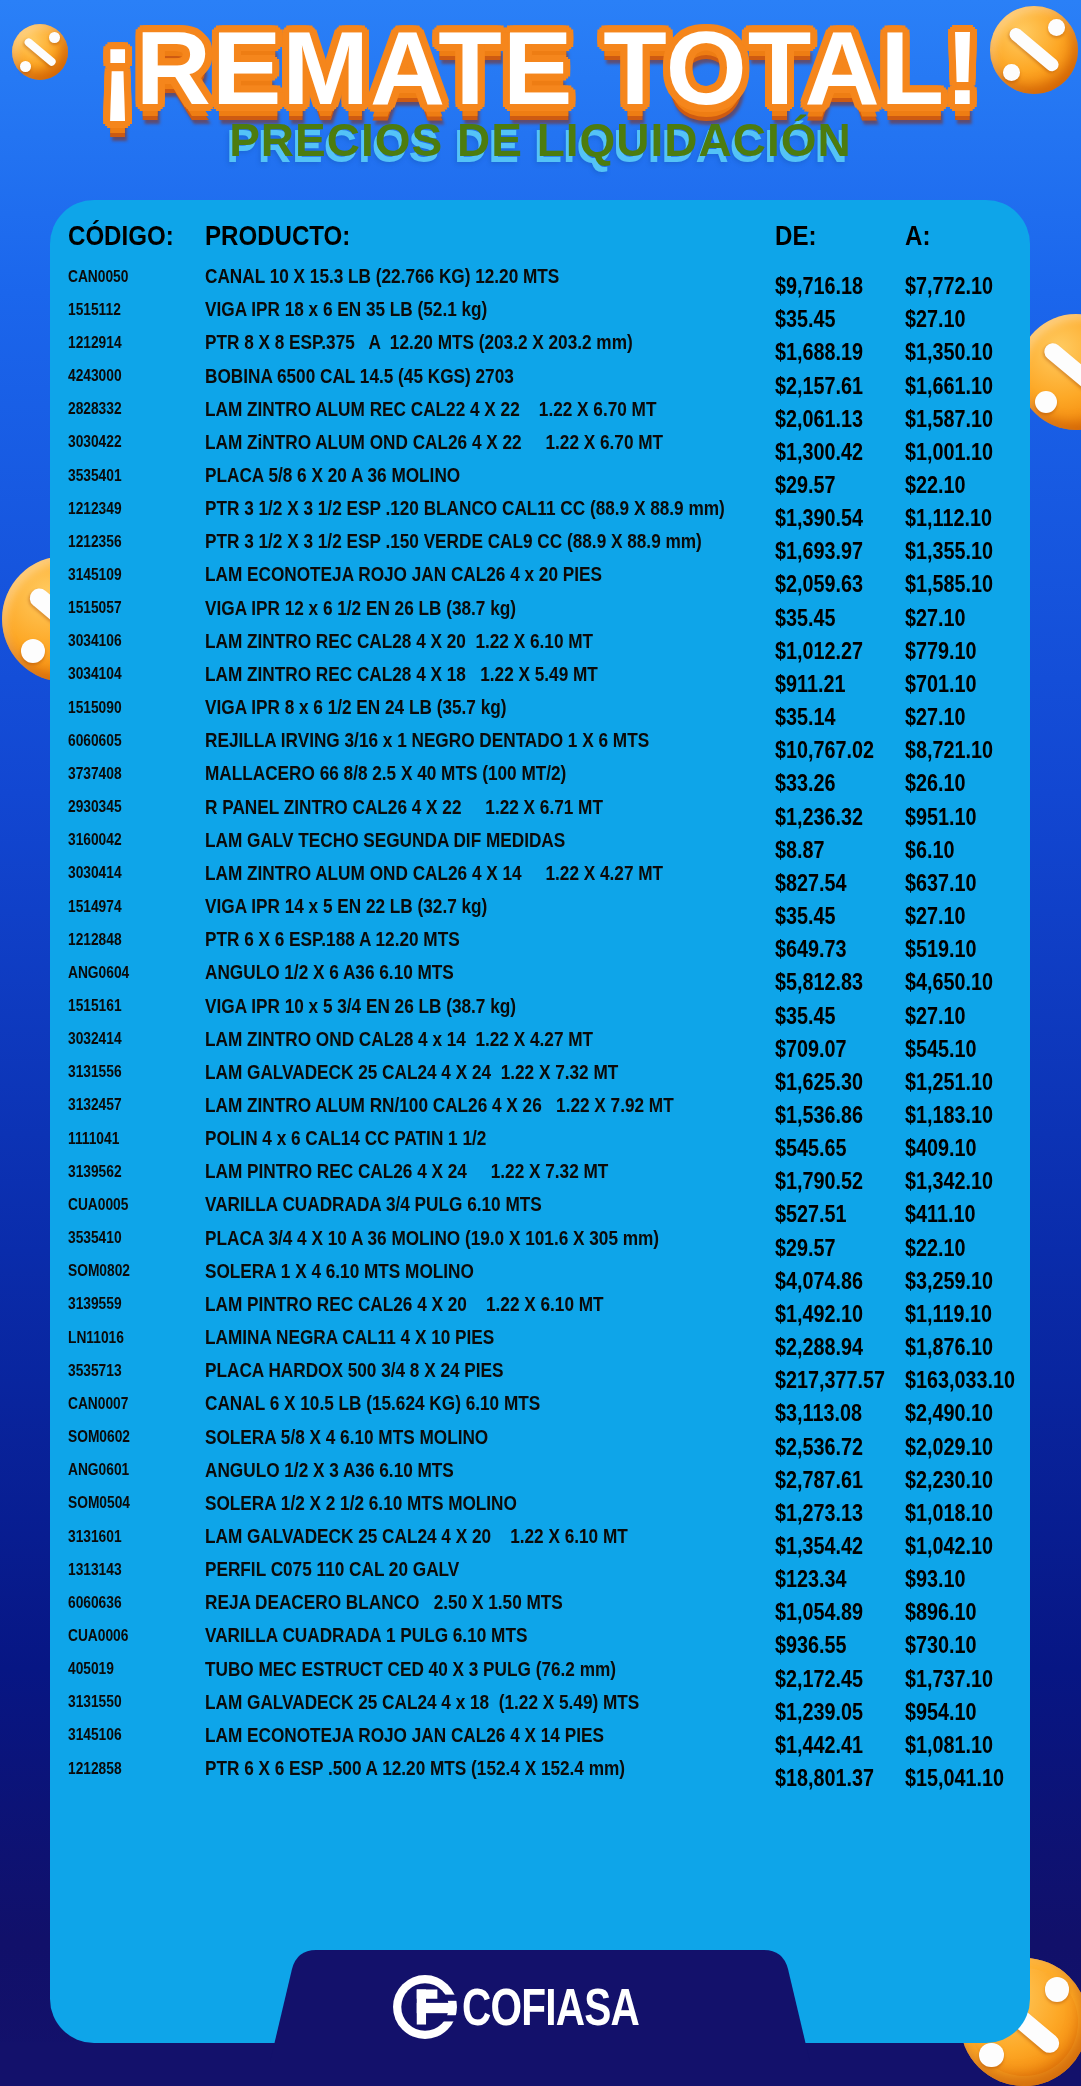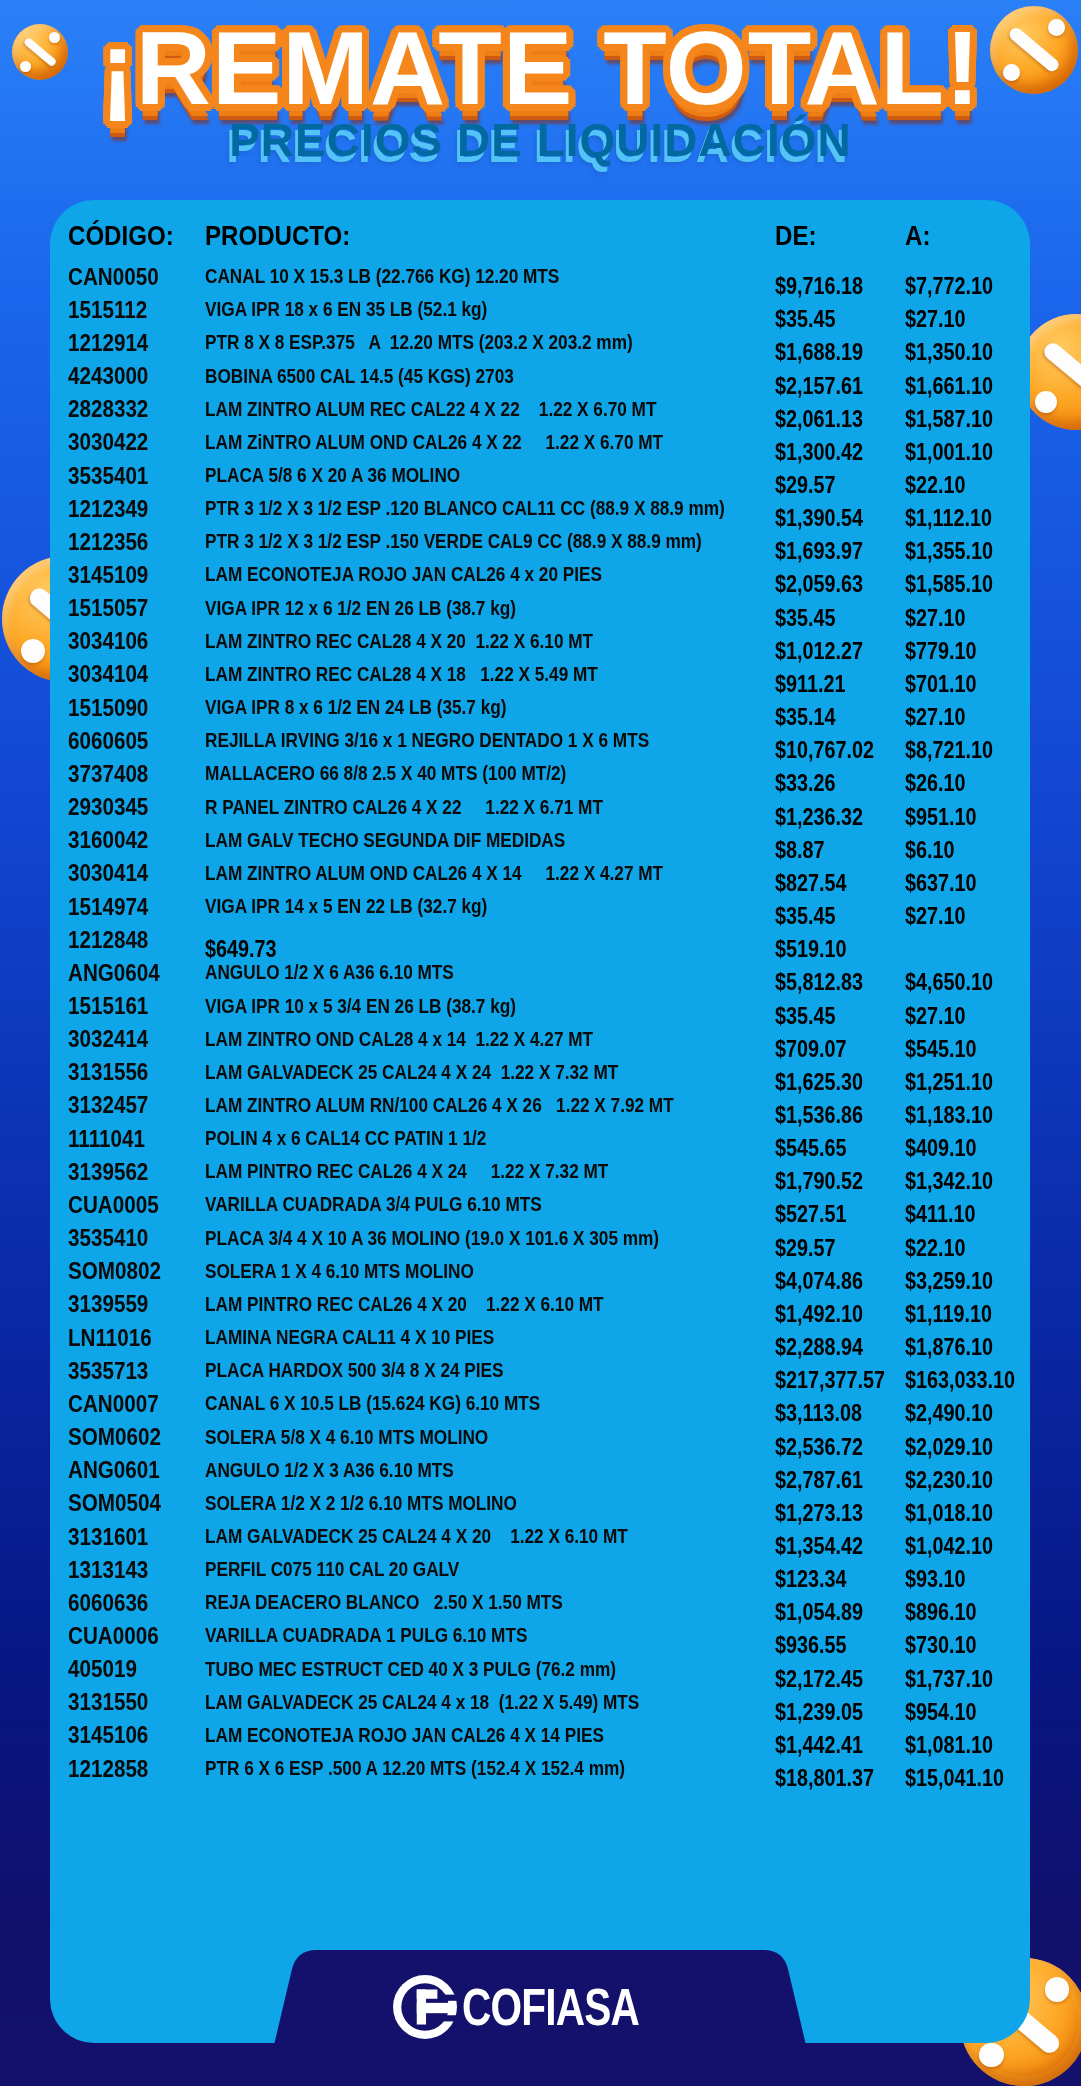--- a/index.html
+++ b/index.html
@@ -44,38 +44,38 @@
     text-shadow:
       7px 0 0 #f5861c, -7px 0 0 #f5861c, 0 7px 0 #f5861c, 0 -7px 0 #f5861c,
       5px 5px 0 #f5861c, 5px -5px 0 #f5861c, -5px 5px 0 #f5861c, -5px -5px 0 #f5861c,
       7px 3px 0 #f5861c, 7px -3px 0 #f5861c, -7px 3px 0 #f5861c, -7px -3px 0 #f5861c,
       3px 7px 0 #f5861c, -3px 7px 0 #f5861c, 3px -7px 0 #f5861c, -3px -7px 0 #f5861c,
       0 12px 0 #ee7d13, 0 16px 0 #cd5a12, 2px 20px 3px rgba(140,42,10,.55);
   }
   .hero-subtitle {
     margin-top:-10px;
     font-size:46px; font-weight:800; letter-spacing:1px;
-    color:#0369a1;
+    color:#4d7c0f;
     text-shadow:-3px 6px 0 #54c3f7, -4px 8px 4px rgba(18,80,170,.35);
   }
 
   
   .card {
     position:absolute; left:50px; top:200px; width:980px; height:1843px;
     background:#0ea5e9; border-radius:44px; z-index:2;
     padding:14px 0 0 18px;
   }
   .thead { display:grid; grid-template-columns:137px 570px 130px 1fr; height:44px; align-items:center; }
   .thead span, .cell { white-space:pre; }
   .th {
     font-size:28px; font-weight:800; color:#000;
   }
   .tbody { margin-top:2px; }
   .trow { display:grid; grid-template-columns:137px 570px 130px 1fr; height:33.17px; align-items:center; }
-  .cell-code    { font-size:24px; font-weight:700; color:#0a0a0a; }
+  .cell-code    { font-size:16px; font-weight:700; color:#0a0a0a; }
   .cell-product { font-size:20px; font-weight:700; color:#0a0a0a; }
   .cell-price   { font-size:23px; font-weight:800; color:#000; position:relative; top:10px; }
   .sq { display:inline-block; transform:scaleX(.86); transform-origin:0 50%; }
 
   
   .bottom-band { position:absolute; left:0; top:2042px; width:1081px; height:44px; background:#13116b; z-index:0; }
   .brand-tab { position:absolute; left:270px; top:1950px; width:540px; height:136px; z-index:3; }
   .brand-tab svg.tab-shape { position:absolute; left:0; top:0; }
   .brand-inner {
     position:absolute; left:0; top:24px; width:540px;
@@ -244,20 +244,21 @@
         <span class="cell cell-price"><span class="sq">$637.10</span></span>
       </div>
       <div class="trow">
         <span class="cell cell-code"><span class="sq">1514974</span></span>
         <span class="cell cell-product"><span class="sq">VIGA IPR 14 x 5 EN 22 LB (32.7 kg)</span></span>
         <span class="cell cell-price"><span class="sq">$35.45</span></span>
         <span class="cell cell-price"><span class="sq">$27.10</span></span>
       </div>
       <div class="trow">
         <span class="cell cell-code"><span class="sq">1212848</span></span>
+        <span class="cell cell-product"><span class="sq">PTR 6 X 6 ESP.188 A 12.20 MTS</span></span>
         <span class="cell cell-price"><span class="sq">$649.73</span></span>
         <span class="cell cell-price"><span class="sq">$519.10</span></span>
       </div>
       <div class="trow">
         <span class="cell cell-code"><span class="sq">ANG0604</span></span>
         <span class="cell cell-product"><span class="sq">ANGULO 1/2 X 6 A36 6.10 MTS</span></span>
         <span class="cell cell-price"><span class="sq">$5,812.83</span></span>
         <span class="cell cell-price"><span class="sq">$4,650.10</span></span>
       </div>
       <div class="trow">

